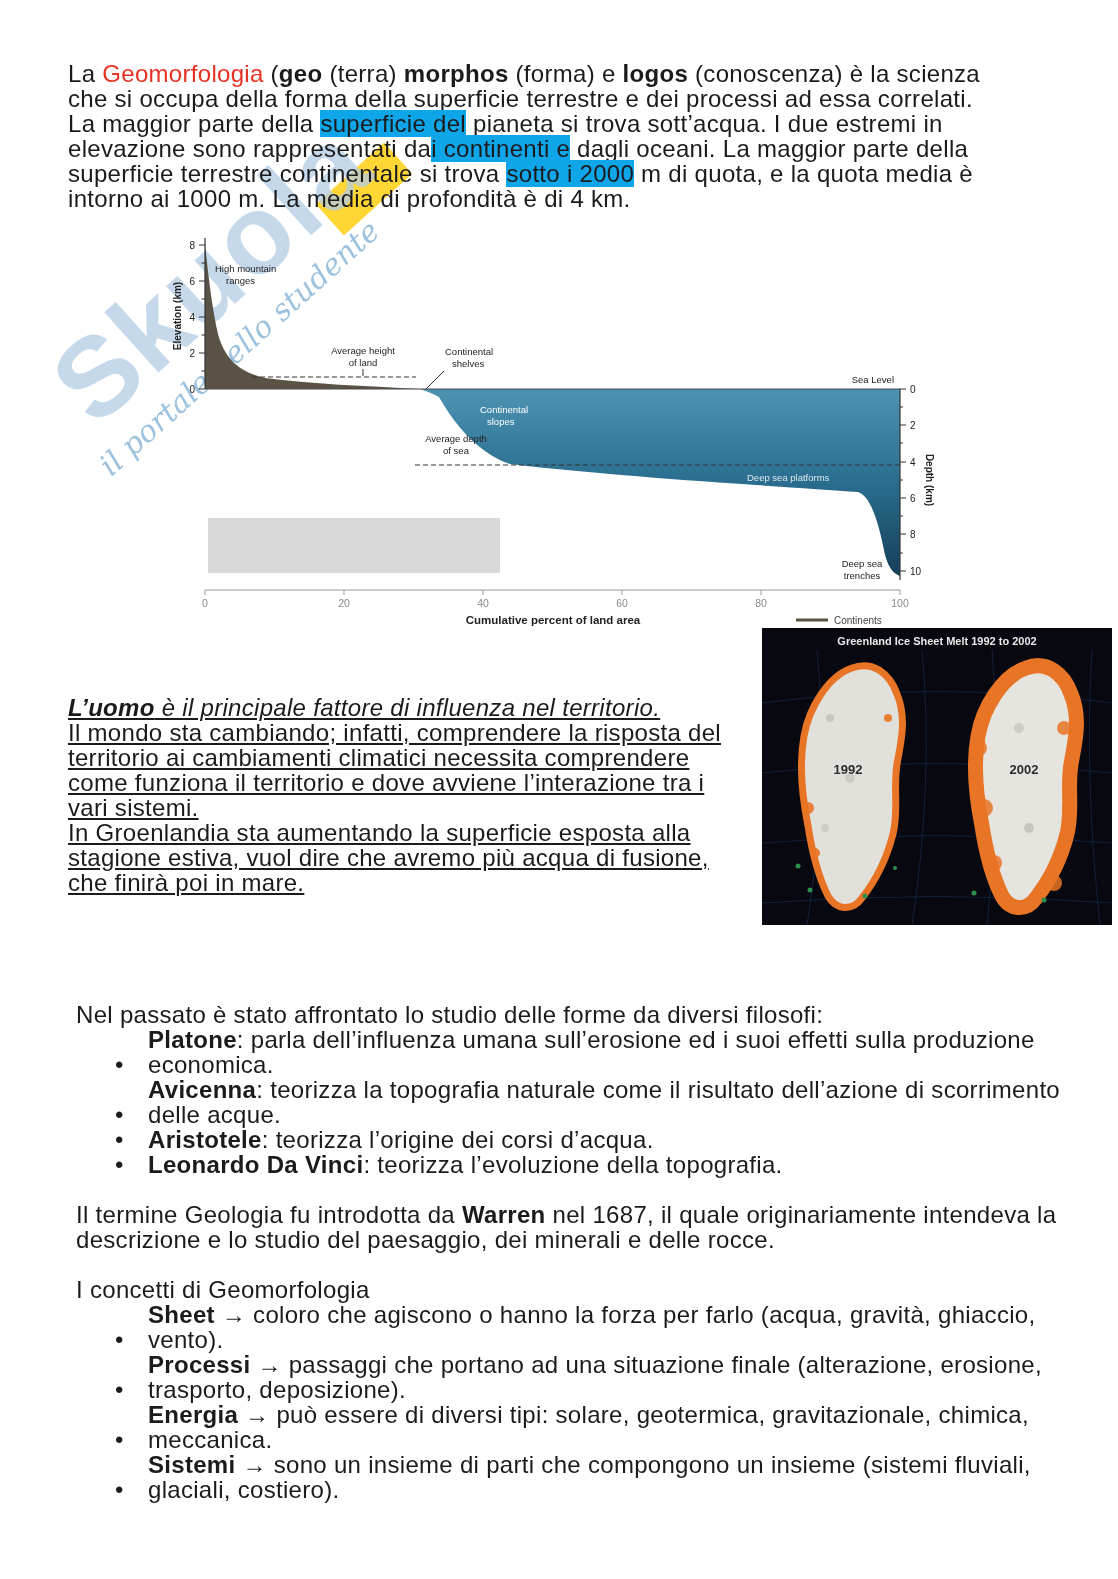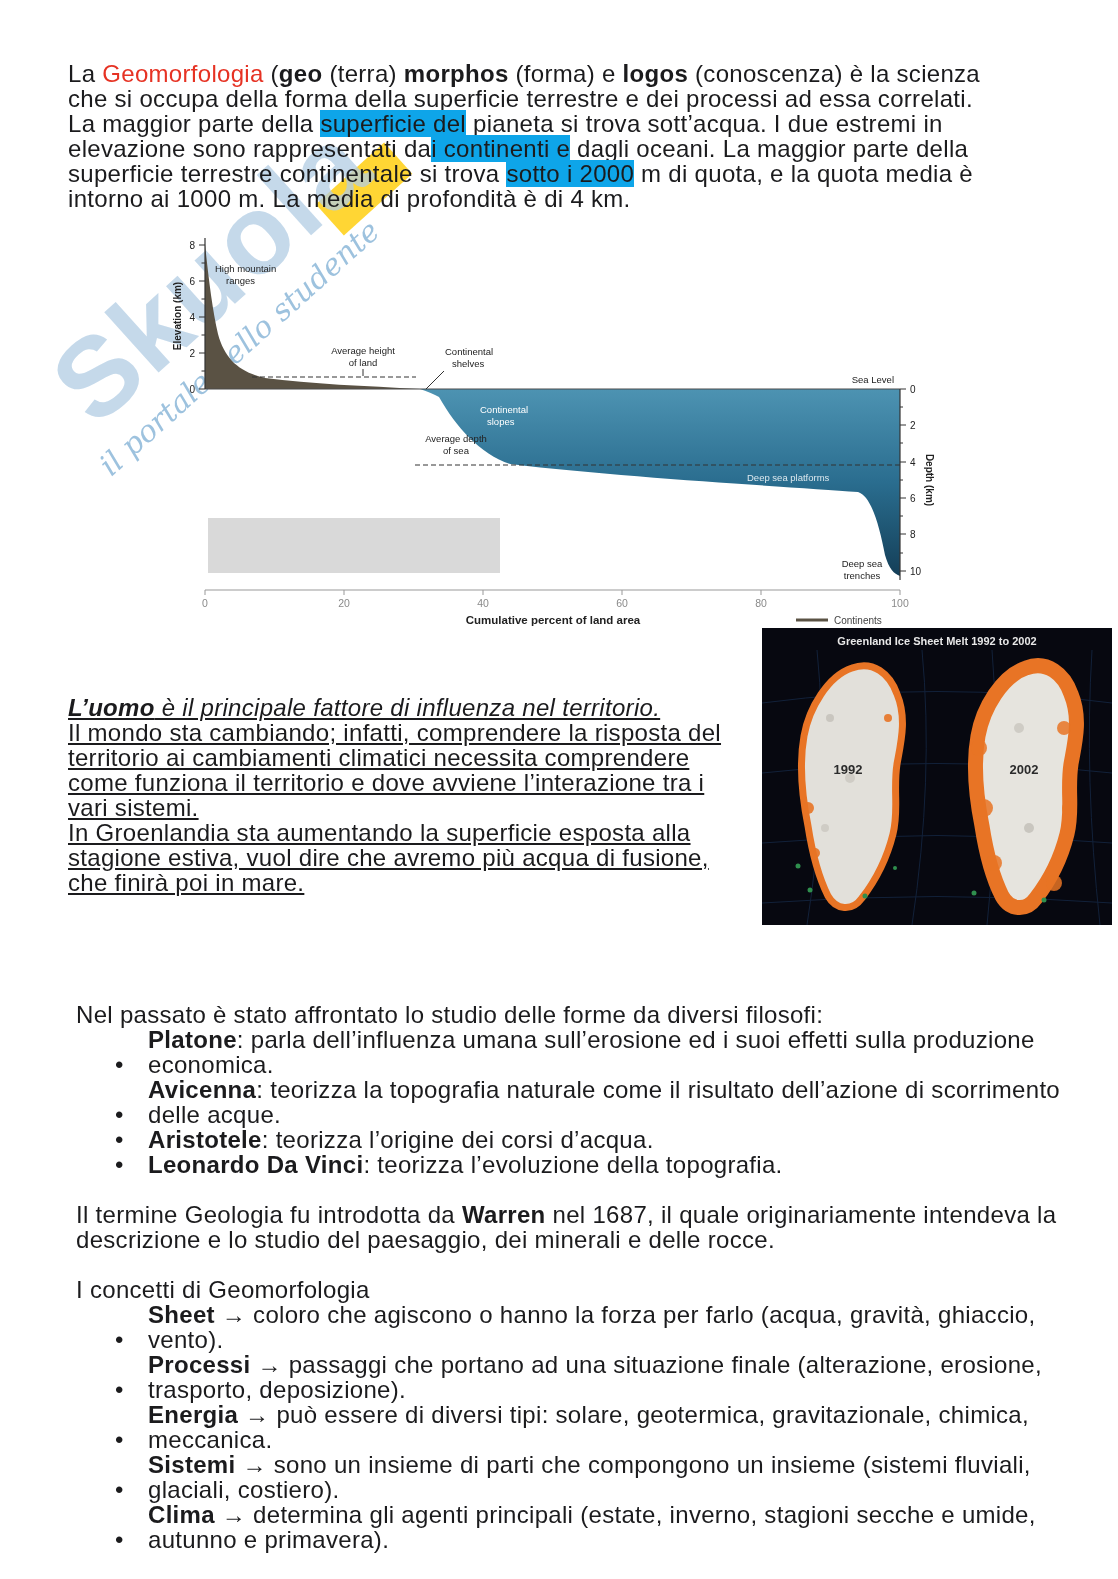--- a/index.html
+++ b/index.html
@@ -258,19 +258,16 @@
         </li>
 
         <li>
           <span class="content"><span class="term">Energia</span><span> → può essere di diversi tipi: solare, geotermica, gravitazionale, chimica, meccanica.</span></span>
         </li>
 
         <li>
           <span class="content"><span class="term">Sistemi</span><span> → sono un insieme di parti che compongono un insieme (sistemi fluviali, glaciali, costiero).</span></span>
         </li>
 
-        <li>
-          <span class="content"><span class="term">Clima</span><span> → determina gli agenti principali (estate, inverno, stagioni secche e umide, autunno e primavera).</span></span>
-        </li>
       </ul>
   </div>
 
 </div>
 
 </body></html>

